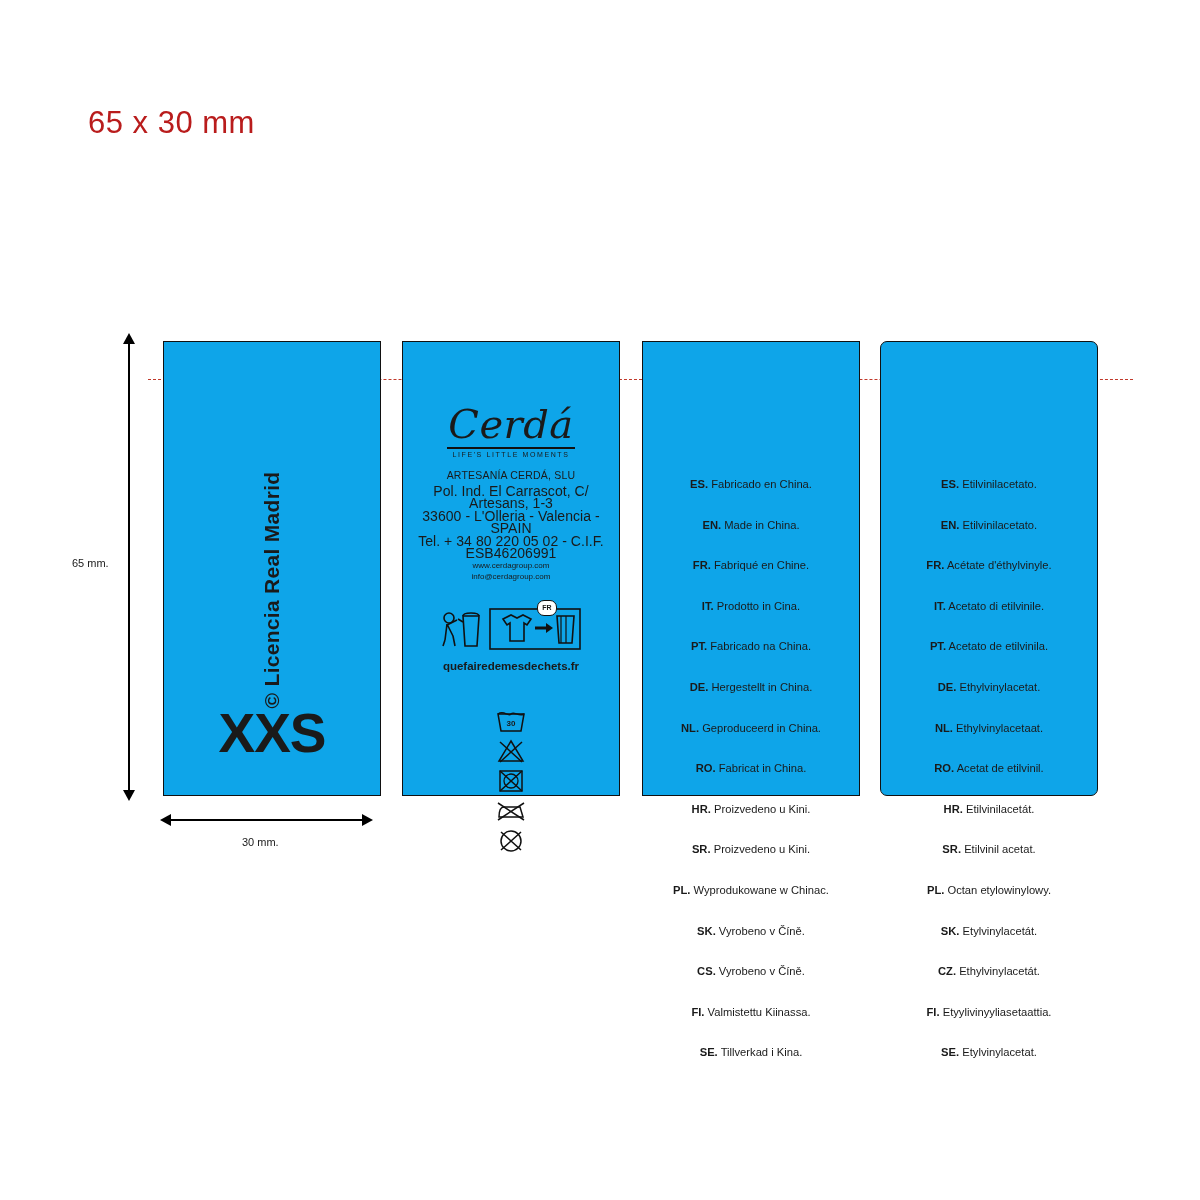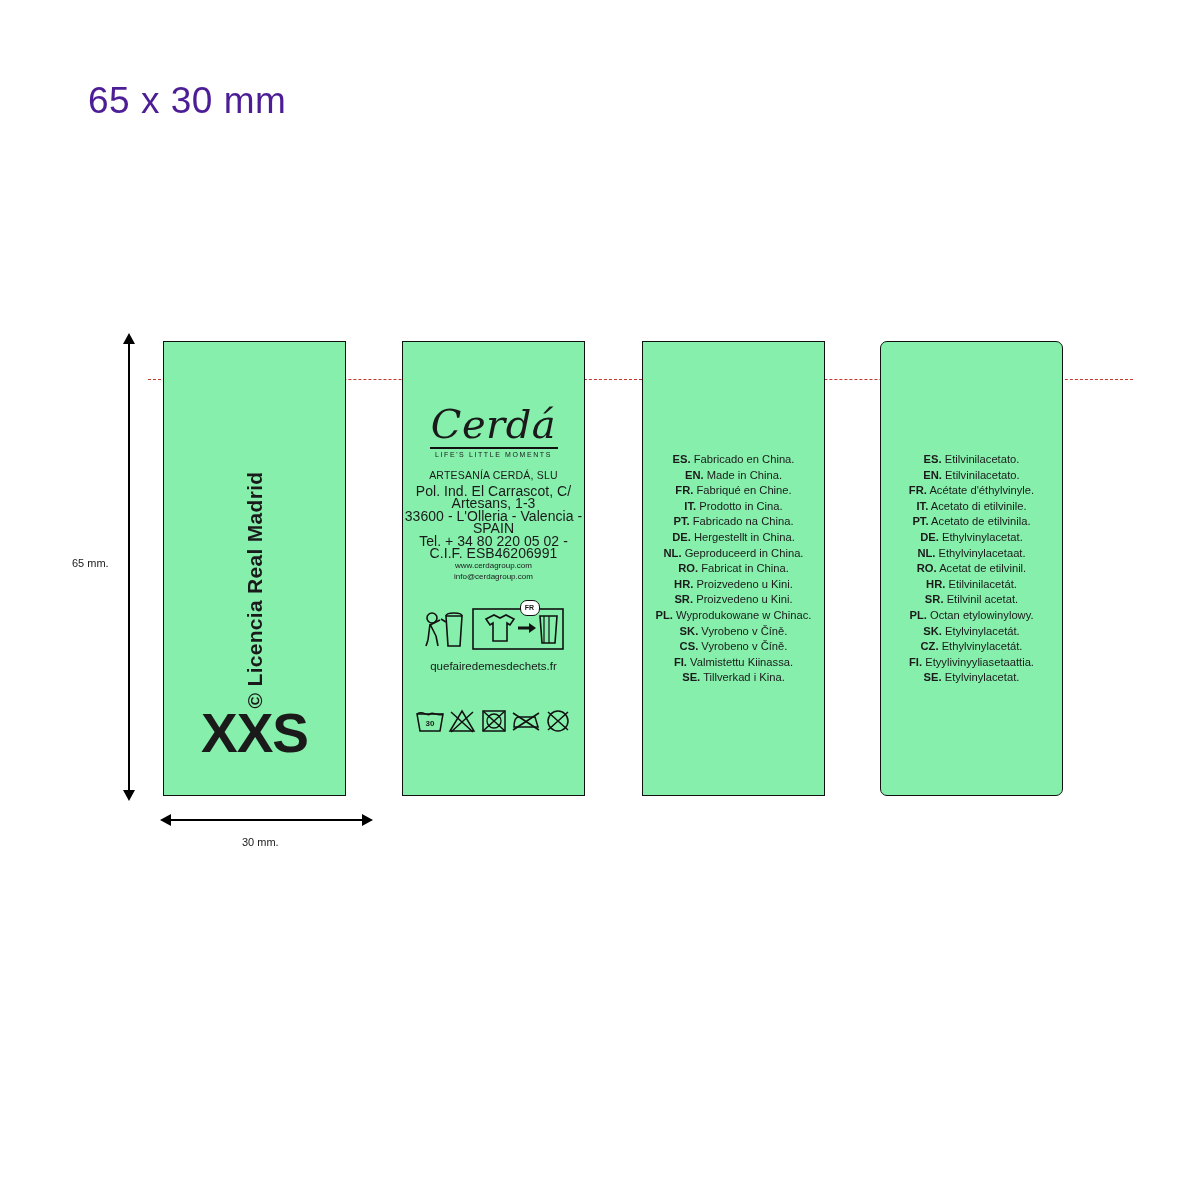--- a/index.html
+++ b/index.html
@@ -13,24 +13,24 @@
     position: relative;
     font-family: "Liberation Sans", sans-serif;
     color: #1a1a1a;
     overflow: hidden;
   }
 
   
   #title {
     position: absolute;
     left: 88px;
-    top: 80px;
-    font-size: 37px;
+    top: 105px;
+    font-size: 31px;
     letter-spacing: 0.5px;
-    color: #4c1d95;
+    color: #b91c1c;
   }
 
   
   #fold-line {
     position: absolute;
     left: 148px;
     top: 379px;
     width: 985px;
     height: 0;
     border-top: 1.5px dashed #c0392b;
@@ -100,24 +100,24 @@
     left: 242px;
     top: 836px;
     font-size: 11px;
     color: #1a1a1a;
   }
 
   
   .panel {
     position: absolute;
     top: 341px;
-    width: 183px;
+    width: 218px;
     height: 455px;
     border: 1.6px solid #111;
-    background: #86efac;
+    background: #0ea5e9;
     box-sizing: border-box;
   }
   #panel-1 { left: 163px; }
   #panel-2 { left: 402px; }
   #panel-3 { left: 642px; }
   #panel-4 { left: 880px; border-radius: 7px; }
 
   
   #license-text {
     position: absolute;
@@ -193,46 +193,48 @@
     justify-content: center;
     gap: 6px;
   }
   #recycle-url {
     position: absolute;
     left: 0;
     right: 0;
     top: 318px;
     text-align: center;
     font-size: 11.5px;
-    font-weight: normal;
+    font-weight: bold;
   }
 
   
   #care-row {
     position: absolute;
     left: 12px;
     right: 12px;
     top: 366px;
     display: flex;
     align-items: center;
     justify-content: space-between;
+    flex-direction: column;
   }
 
   
   .lang-list {
     position: absolute;
     left: 4px;
     right: 4px;
     top: 110px;
     text-align: center;
   }
   .lang-line {
     font-size: 11.2px;
     line-height: 15.6px;
     white-space: nowrap;
+    margin-top: 25px;
   }
   .lang-line .code {
     font-weight: bold;
   }
 </style>
 </head>
 <body>
 
 <div id="title">65 x 30 mm</div>
 

